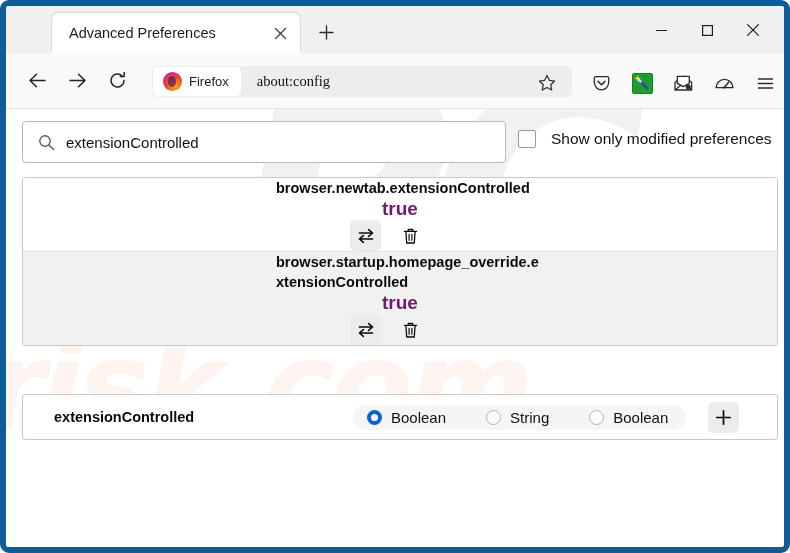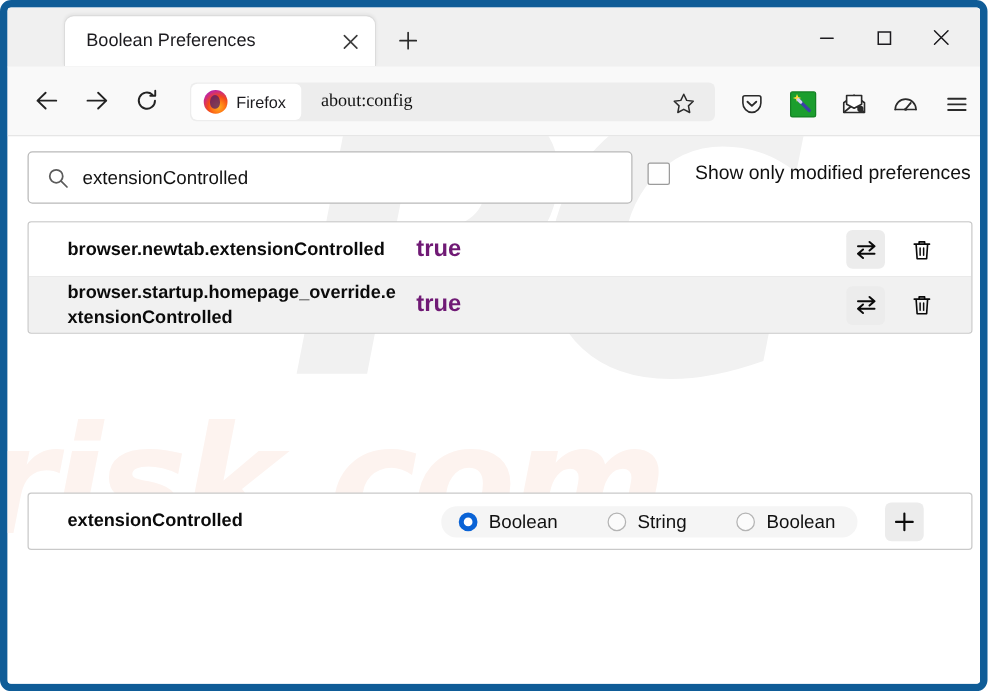--- a/index.html
+++ b/index.html
@@ -244,21 +244,21 @@
     font-size: 15px;
     color: #121212;
     margin-left: 11px;
     padding: 0;
   }
   #showmod {
     position: absolute;
     left: 496px; top: 9px;
     display: flex;
     align-items: center;
-    gap: 20px;
+    gap: 15px;
   }
   #showmod-box {
     width: 18px; height: 18px;
     box-sizing: border-box;
     border: 1.5px solid #9b9b9b;
     border-radius: 2px;
     background: #fefefe;
   }
   #showmod-label {
     font-size: 15.5px;
@@ -278,20 +278,21 @@
     overflow: hidden;
   }
   .pref-row {
     display: flex;
     align-items: center;
     min-height: 44px;
     padding: 0 10px 0 0;
     box-sizing: border-box;
     border-bottom: 1px solid #e3e3e3;
     background: #ffffff;
+    flex-direction: column;
   }
   .pref-row.alt { background: #f1f1f1; }
   .pref-row:last-child { border-bottom: none; }
   .pref-name {
     width: 300px;
     flex: none;
     padding-left: 31px;
     box-sizing: border-box;
     font-size: 14.5px;
     font-weight: 700;
@@ -385,21 +386,21 @@
 <body>
 
 <div id="window-frame">
   <div id="window-inner">
 
     <div class="wm" id="wm-pc">PC</div>
     <div class="wm" id="wm-risk">risk.com</div>
 
     <div id="tabstrip">
       <div id="tab-active">
-        <span id="tab-title">Boolean Preferences</span>
+        <span id="tab-title">Advanced Preferences</span>
         <span id="tab-close">
           <svg width="13" height="13" viewBox="0 0 13 13" aria-hidden="true">
             <path d="M1.5 1.5 L11.5 11.5 M11.5 1.5 L1.5 11.5" stroke="currentColor" stroke-width="1.3" fill="none" stroke-linecap="round"></path>
           </svg>
         </span>
       </div>
       <div id="new-tab-btn">
         <svg width="15" height="15" viewBox="0 0 15 15" aria-hidden="true">
           <path d="M7.5 1 L7.5 14 M1 7.5 L14 7.5" stroke="currentColor" stroke-width="1.35" stroke-linecap="round"></path>
         </svg>

